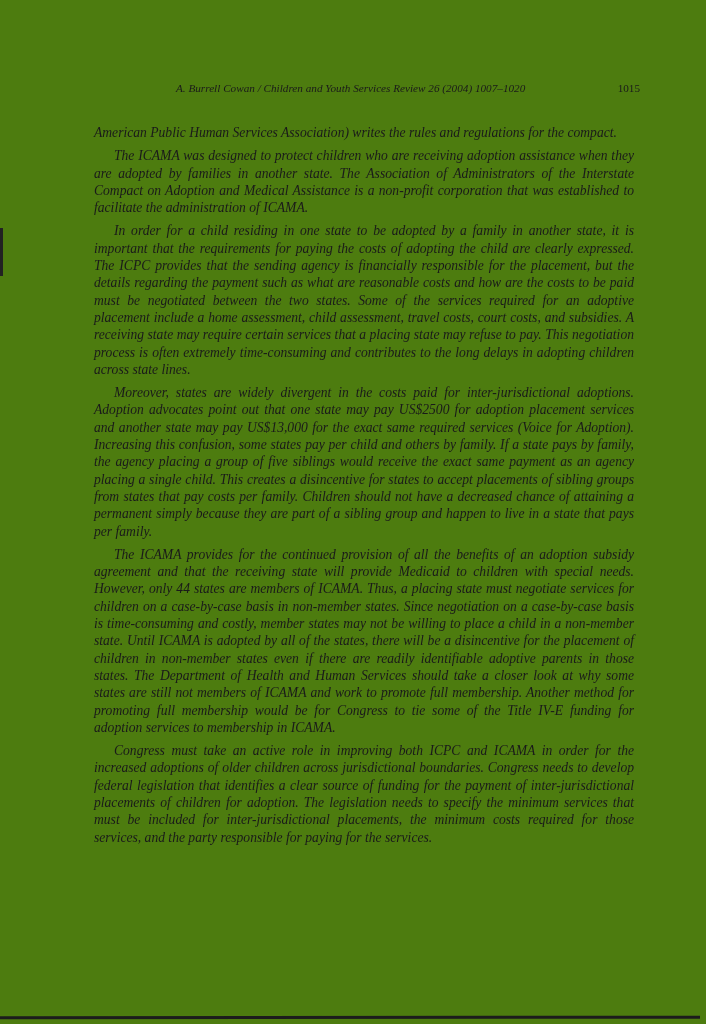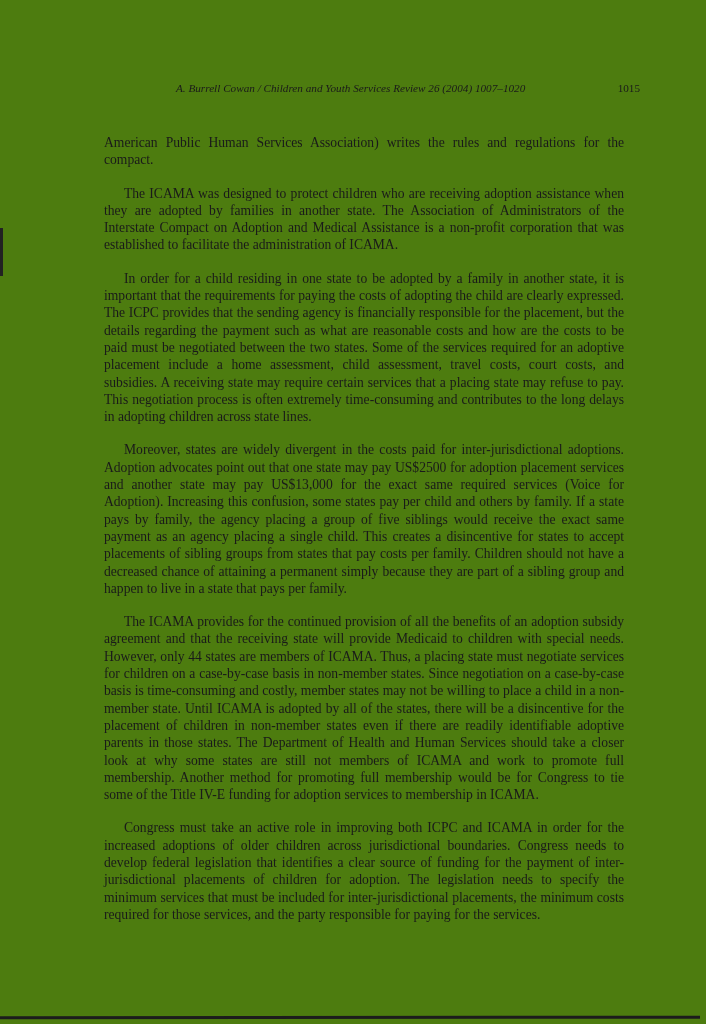--- a/index.html
+++ b/index.html
@@ -47,22 +47,23 @@
       position: absolute;
       left: 88px;
       top: 118px;
       width: 552px;
       font-size: 13.6px;
       line-height: 17.3px;
       text-align: justify;
       hyphens: none;
     }
     .body-text p {
-      margin: 16px;
+      margin: 6px;
       text-indent: 20px;
+      font-style: italic;
     }
     .body-text p.continued {
       text-indent: 0;
     }
     .margin-mark {
       position: absolute;
       left: 0;
       top: 228px;
       width: 3px;
       height: 48px;

